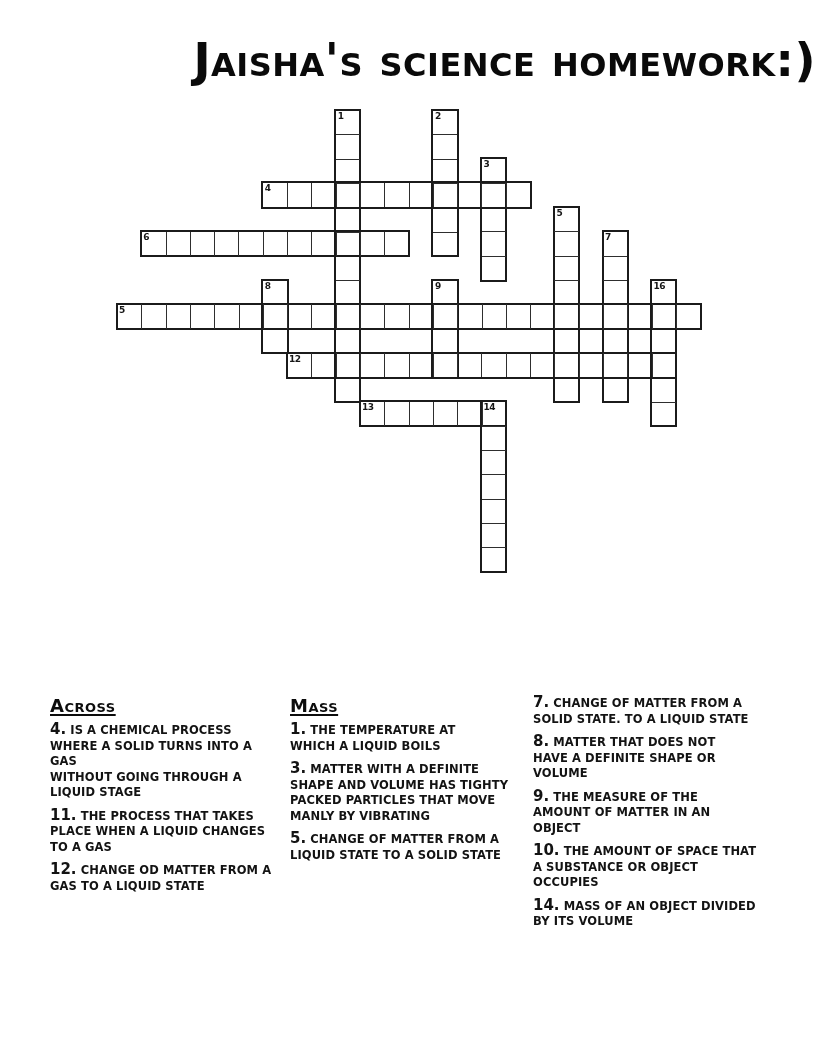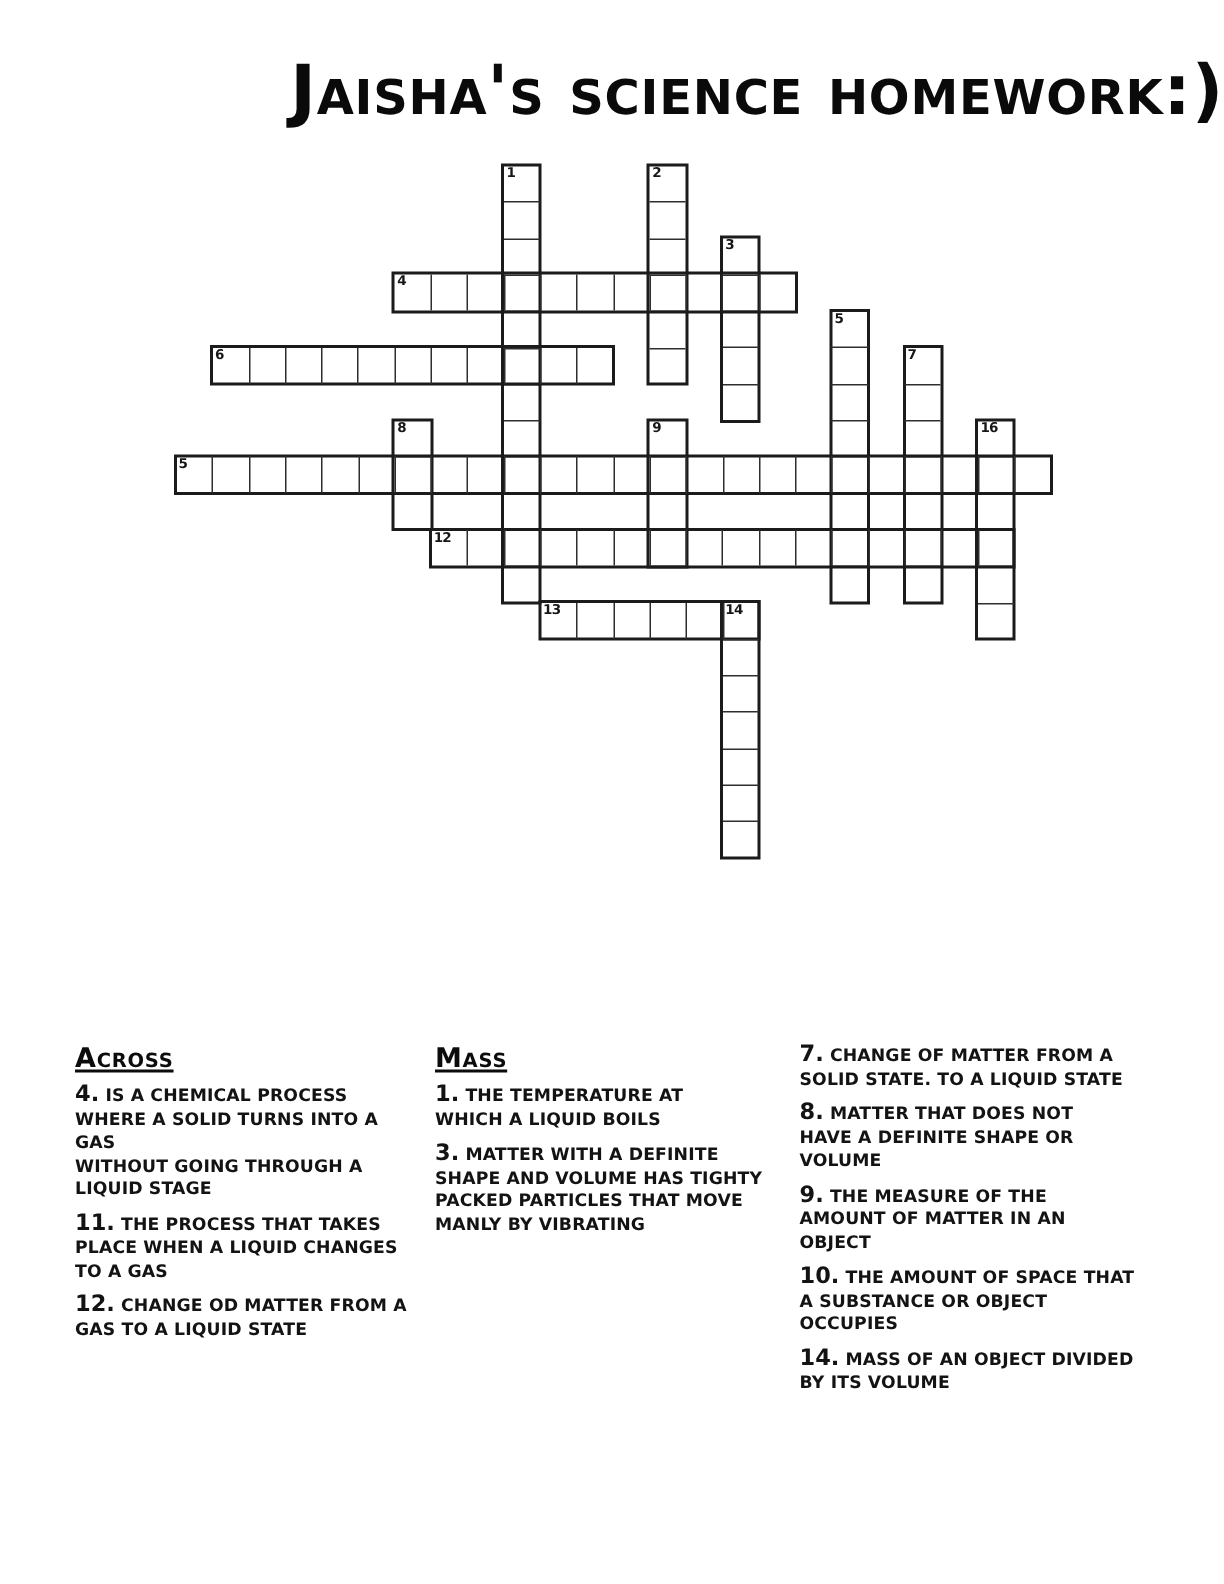--- a/index.html
+++ b/index.html
@@ -232,20 +232,22 @@
 gas to a liquid state</span></div>
   </div>
 <div class="clue-col" id="clue-col-2">
     <div class="clue-header" id="down-header">Mass</div>
 <div class="clue"><span class="cnum">1.</span> <span class="ctext">The temperature at
 which a liquid boils</span></div>
     <div class="clue"><span class="cnum">3.</span> <span class="ctext">Matter with a definite
 shape and volume has tighty
 packed particles that move
 manly by vibrating</span></div>
+    <div class="clue"><span class="cnum">5.</span> <span class="ctext">Change of matter from a
+liquid state to a solid state</span></div>
   </div>
 <div class="clue-col" id="clue-col-3">
     <div class="clue"><span class="cnum">7.</span> <span class="ctext">Change of matter from a
 solid state. to a liquid state</span></div>
     <div class="clue"><span class="cnum">8.</span> <span class="ctext">Matter that does not
 have a definite shape or
 volume</span></div>
     <div class="clue"><span class="cnum">9.</span> <span class="ctext">The measure of the
 amount of matter in an
 object</span></div>

